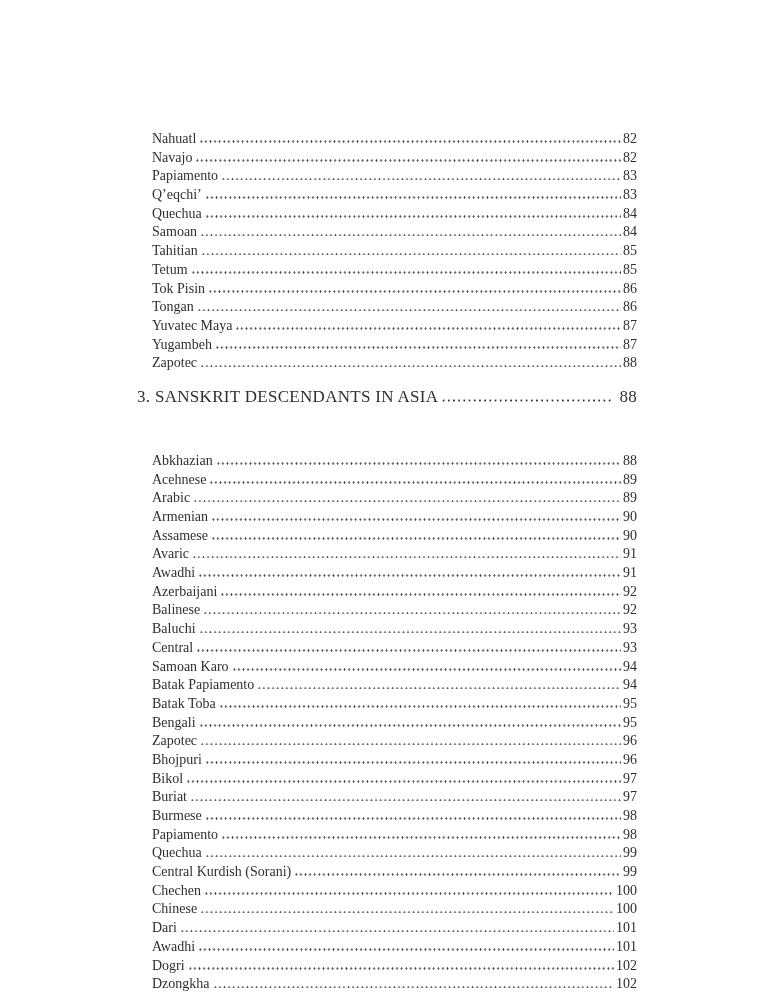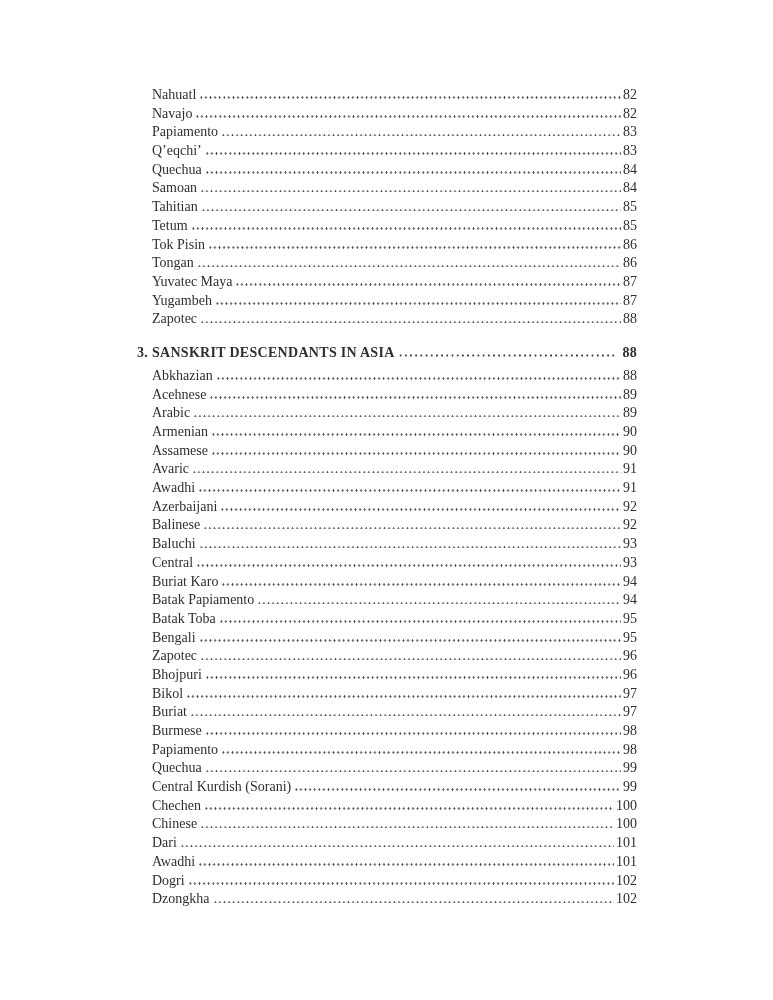--- a/index.html
+++ b/index.html
@@ -18,32 +18,33 @@
     overflow: hidden;
   }
   .toc {
     position: absolute;
     left: 137px;
     top: 86px;
     width: 500px;
   }
   .toc-entries {
     padding-left: 15px;
+    margin-top: 44px;
   }
   .toc-row {
     display: flex;
     align-items: baseline;
     height: 18.7px;
     line-height: 18.7px;
     font-size: 14px;
     white-space: nowrap;
   }
   .heading-row {
-    font-weight: bold;
-    font-size: 14px;
+    font-weight: normal;
+    font-size: 17px;
     height: 22px;
     line-height: 22px;
     margin-top: 13px;
     margin-bottom: 3px;
     letter-spacing: 0.3px;
   }
   .label {
     flex: 0 0 auto;
   }
   .pagenum {
@@ -197,21 +198,21 @@
             <span class="label">Baluchi</span>
             <span class="dots"></span>
             <span class="pagenum">93</span>
           </div>
           <div class="toc-row entry-row">
             <span class="label">Central</span>
             <span class="dots"></span>
             <span class="pagenum">93</span>
           </div>
           <div class="toc-row entry-row">
-            <span class="label">Buriat Karo</span>
+            <span class="label">Samoan Karo</span>
             <span class="dots"></span>
             <span class="pagenum">94</span>
           </div>
           <div class="toc-row entry-row">
             <span class="label">Batak Papiamento</span>
             <span class="dots"></span>
             <span class="pagenum">94</span>
           </div>
           <div class="toc-row entry-row">
             <span class="label">Batak Toba</span>

